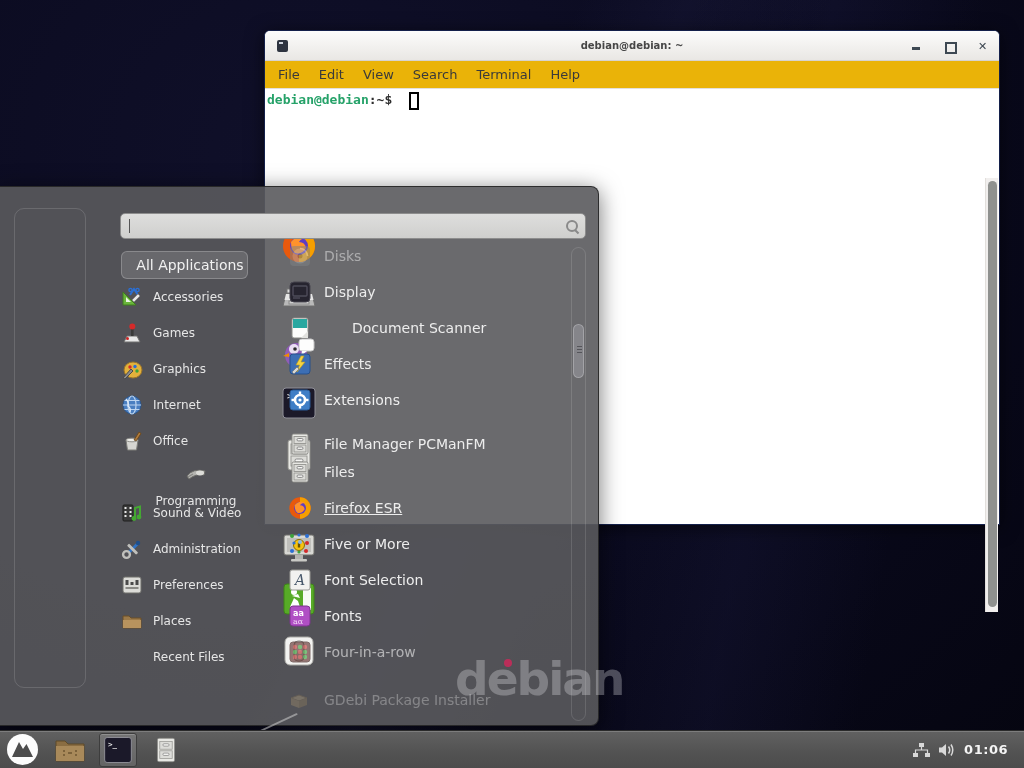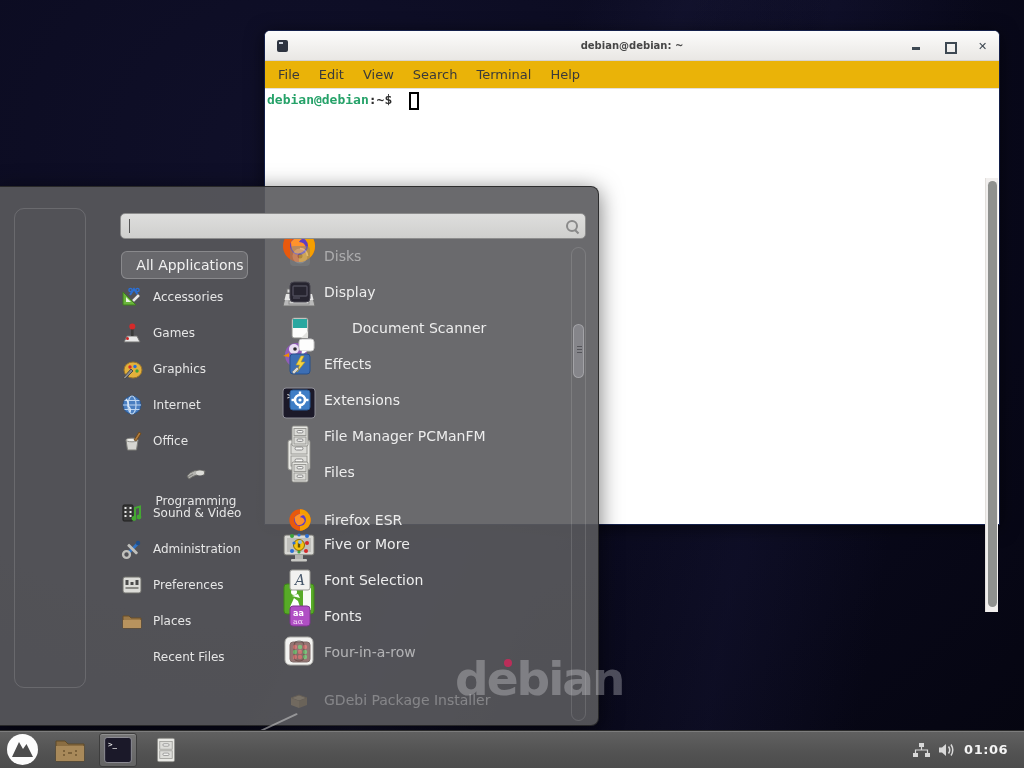--- a/index.html
+++ b/index.html
@@ -370,41 +370,41 @@
       <circle cx="12" cy="12" r="1.6" fill="#fff"></circle>
       <g fill="#ffffff">
         <rect x="10.8" y="3.5" width="2.4" height="3"></rect>
           <rect x="10.8" y="17.5" width="2.4" height="3"></rect>
         <rect x="3.5" y="10.8" width="3" height="2.4"></rect>
           <rect x="17.5" y="10.8" width="3" height="2.4"></rect>
       </g>
     </svg>
     <span>Extensions</span>
   </div>
-  <div class="app-item" style="top:234px;">
+  <div class="app-item" style="top:242px;">
     <svg class="aic icon-svg" width="24" height="24" viewBox="0 0 24 24">
       <rect x="4" y="2" width="16" height="20" rx="1.6" fill="#e8e8e4" stroke="#8a8a86"></rect>
       <rect x="6" y="4.5" width="12" height="7" fill="#dcdcd8" stroke="#9a9a96"></rect>
       <rect x="6" y="13" width="12" height="7" fill="#dcdcd8" stroke="#9a9a96"></rect>
       <rect x="9" y="6.5" width="6" height="2.4" rx="1.2" fill="#f6f6f4" stroke="#888"></rect>
       <rect x="9" y="15" width="6" height="2.4" rx="1.2" fill="#f6f6f4" stroke="#888"></rect>
     </svg>
     <span>File Manager PCManFM</span>
   </div>
   <div class="app-item" style="top:270px;">
     <svg class="aic icon-svg" width="24" height="24" viewBox="0 0 24 24">
       <rect x="4" y="2" width="16" height="20" rx="1.6" fill="#e8e8e4" stroke="#8a8a86"></rect>
       <rect x="6" y="4.5" width="12" height="7" fill="#dcdcd8" stroke="#9a9a96"></rect>
       <rect x="6" y="13" width="12" height="7" fill="#dcdcd8" stroke="#9a9a96"></rect>
       <rect x="9" y="6.5" width="6" height="2.4" rx="1.2" fill="#f6f6f4" stroke="#888"></rect>
       <rect x="9" y="15" width="6" height="2.4" rx="1.2" fill="#f6f6f4" stroke="#888"></rect>
     </svg>
     <span>Files</span>
   </div>
-  <div class="app-item" style="top:318px;">
+  <div class="app-item" style="top:306px;text-decoration:underline;">
     <svg class="aic icon-svg" width="24" height="24" viewBox="0 0 36 36">
       <circle cx="18" cy="18" r="16" fill="#e8590c"></circle>
       <path d="M18 2 A16 16 0 0 1 34 18 A16 16 0 0 1 18 34 Z" fill="#f59f00"></path>
       <circle cx="18" cy="18" r="9" fill="#5f3dc4"></circle>
       <path d="M10 14 Q16 6 26 10 Q20 10 18 14 Q24 14 25 20 Q21 27 14 25 Q10 22 10 14 Z" fill="#ff922b"></path>
     </svg>
     <span>Firefox ESR</span>
   </div>
   <div class="app-item" style="top:342px;">
     <svg class="aic icon-svg" width="24" height="24" viewBox="0 0 24 24">

